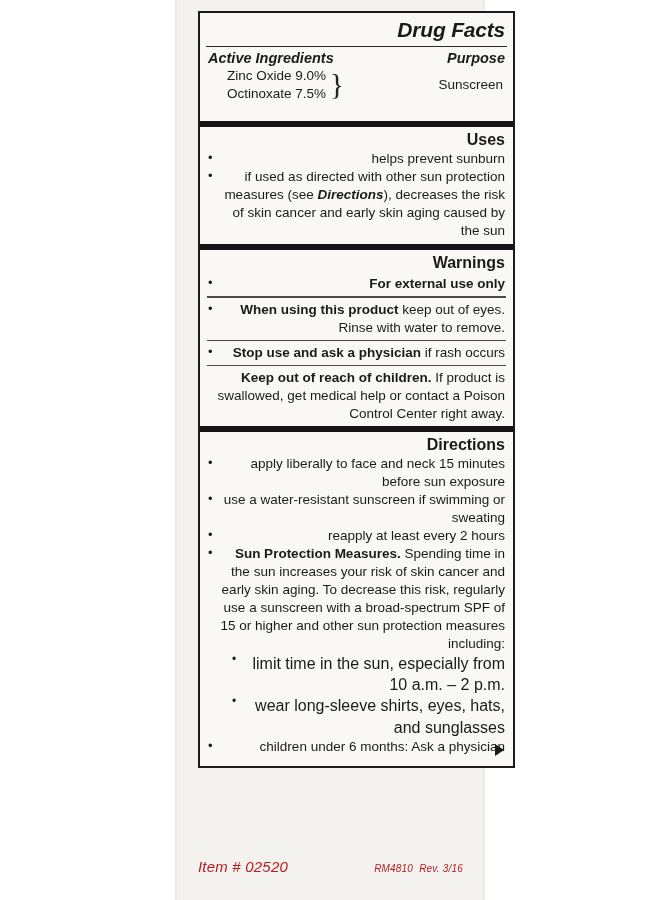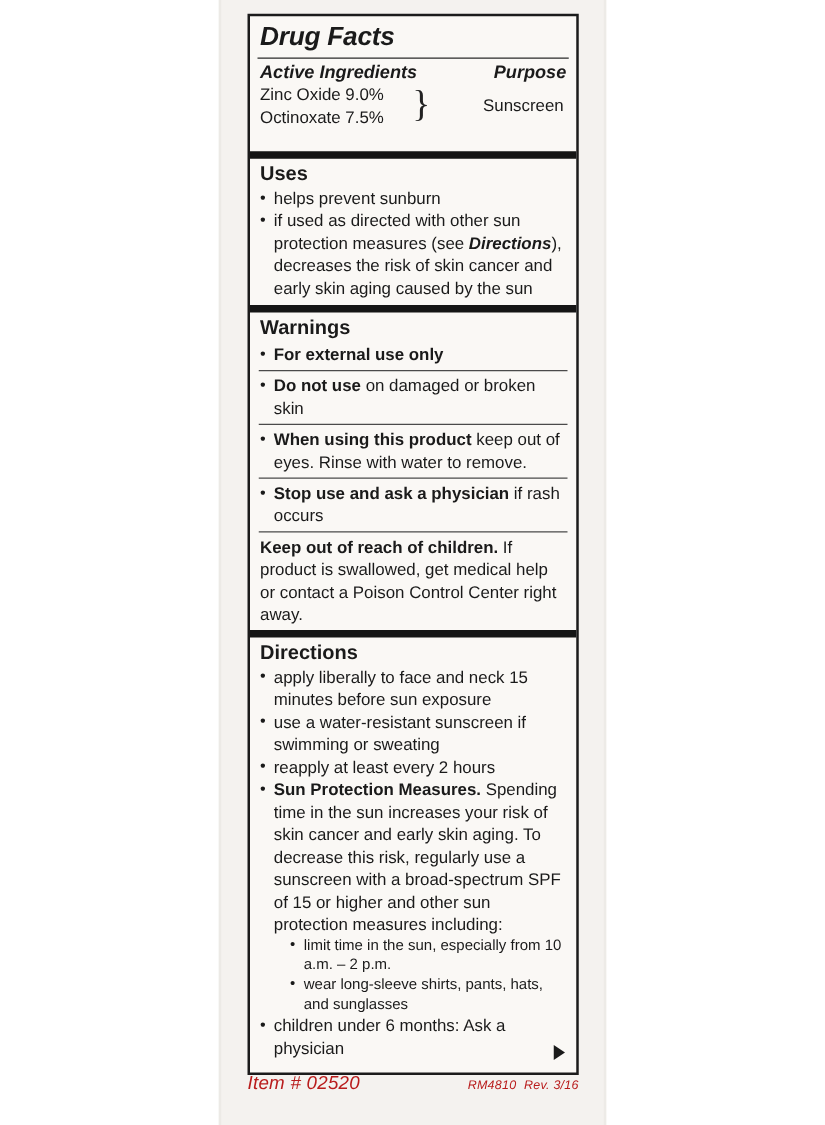--- a/index.html
+++ b/index.html
@@ -39,26 +39,27 @@
     width: 2px;
     height: 900px;
     background: #edebe7;
   }
 
   
   #drug-facts {
     position: absolute;
     left: 198px;
     top: 11px;
-    width: 265px;
+    width: 317px;
     box-sizing: border-box;
     border: 2.5px solid #1b1b1b;
     background: #faf8f5;
     color: #1a1a1a;
     padding: 0;
+    text-align: right;
   }
 
   
   .title {
     font-size: 21px;
     font-weight: bold;
     font-style: italic;
     letter-spacing: -0.2px;
     padding: 6px 8px 5px 8px;
     line-height: 1.05;
@@ -147,21 +148,21 @@
     font-size: 13px;
   }
   ul.sub {
     list-style: none;
     margin: 0;
     padding: 0 0 0 13px;
   }
   ul.sub > li {
     position: relative;
     padding-left: 11px;
-    font-size: 12px;
+    font-size: 16px;
     line-height: 1.33;
   }
   ul.sub > li::before {
     content: "\2022";
     position: absolute;
     left: 0;
     top: -1px;
     font-size: 12px;
   }
 
@@ -275,23 +276,20 @@
   <div class="rule-thick"></div>
 
   <div>
     <div class="sec-head">Warnings</div>
 
     <div class="warn-row">
       <div class="bullet-line"><b class="lead">For external use only</b><span></span></div>
     </div>
     <div class="hair"></div>
 
-    <div class="warn-row">
-      <div class="bullet-line"><b class="lead">Do not use</b><span> on damaged or broken skin</span></div>
-    </div>
     <div class="hair"></div>
 
     <div class="warn-row">
       <div class="bullet-line"><b class="lead">When using this product</b><span> keep out of eyes. Rinse with water to remove.</span></div>
     </div>
     <div class="hair"></div>
 
     <div class="warn-row">
       <div class="bullet-line"><b class="lead">Stop use and ask a physician</b><span> if rash occurs</span></div>
     </div>
@@ -307,21 +305,21 @@
   <div class="dir-block">
     <div class="sec-head">Directions</div>
     <ul class="bl">
       <li>apply liberally to face and neck 15 minutes before sun exposure</li>
       <li>use a water-resistant sunscreen if swimming or sweating</li>
       <li>reapply at least every 2 hours</li>
       <li>
         <b class="lead">Sun Protection Measures.</b><span> Spending time in the sun increases your risk of skin cancer and early skin aging. To decrease this risk, regularly use a sunscreen with a broad-spectrum SPF of 15 or higher and other sun protection measures including:</span>
         <ul class="sub">
           <li>limit time in the sun, especially from 10 a.m. – 2 p.m.</li>
-          <li>wear long-sleeve shirts, pants, hats, and sunglasses</li>
+          <li>wear long-sleeve shirts, eyes, hats, and sunglasses</li>
         </ul>
       </li>
       <li>children under 6 months: Ask a physician</li>
     </ul>
     <div class="arrow-row">
       <div class="cont-arrow"></div>
     </div>
   </div>
 
 </div>

